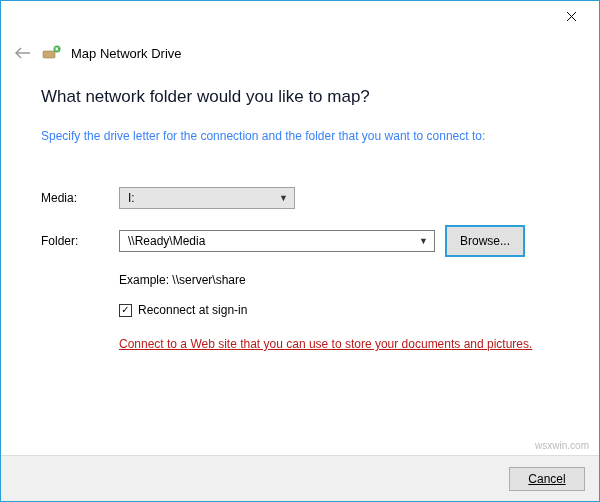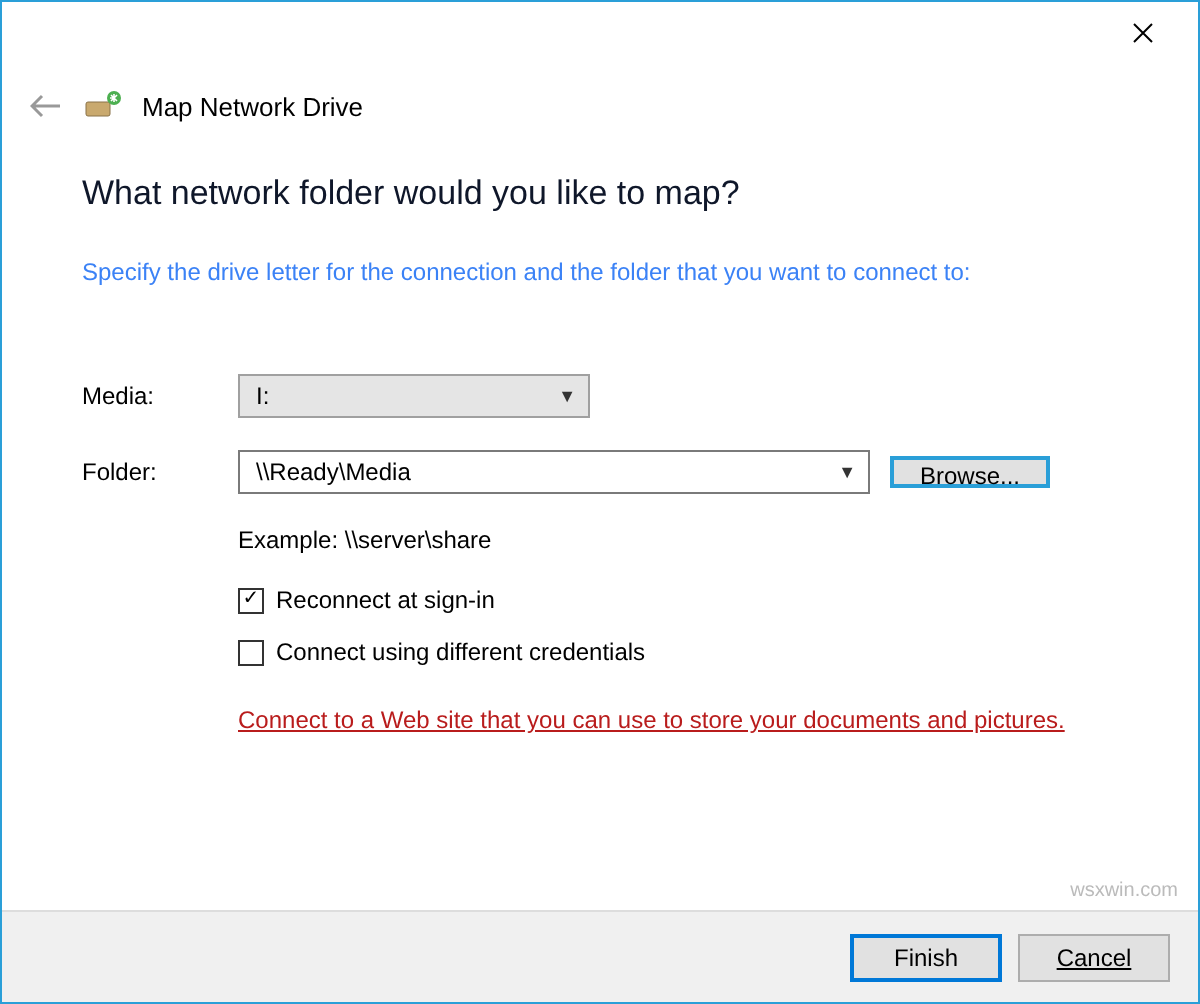--- a/index.html
+++ b/index.html
@@ -12,21 +12,21 @@
     .title-text { font-size: 13px; color: #000; }
     .content { padding: 24px 40px 0 40px; }
     .heading { color: #0f172a; font-size: 17px; font-weight: 400; margin-bottom: 22px; }
     .subhead { font-size: 12px; color: #3b82f6; margin-bottom: 44px; }
     .row { display: flex; align-items: center; margin-bottom: 16px; }
     .label-col { width: 78px; font-size: 12px; }
     .drive-select { width: 176px; height: 22px; border: 1px solid #a0a0a0; background: #e5e5e5; display: flex; align-items: center; justify-content: space-between; padding: 0 6px 0 8px; cursor: pointer; }
     .drive-select .chev { font-size: 9px; color: #333; }
     .folder-combo { width: 316px; height: 22px; border: 1px solid #7a7a7a; display: flex; align-items: center; justify-content: space-between; padding: 0 6px 0 8px; cursor: text; }
     .folder-combo .chev { font-size: 9px; color: #333; }
-    .browse-btn { width: 80px; height: 16px; border: 2px solid #2a9fd8; background: #e1e1e1; margin-left: 10px; font-size: 12px; cursor: pointer; }
+    .browse-btn { width: 80px; height: 32px; border: 2px solid #2a9fd8; background: #e1e1e1; margin-left: 10px; font-size: 12px; cursor: pointer; }
     .indent { margin-left: 78px; }
     .example { font-size: 12px; margin-bottom: 16px; }
     .check-row { display: flex; align-items: center; margin-bottom: 12px; gap: 6px; }
     .chk { width: 13px; height: 13px; border: 1px solid #333; display: flex; align-items: center; justify-content: center; font-size: 10px; line-height: 1; cursor: pointer; }
     .link { color: #b91c1c; text-decoration: underline; font-size: 12px; cursor: pointer; display: inline-block; margin-top: 8px; }
     .footer { position: absolute; bottom: 0; left: 0; right: 0; height: 46px; background: #f0f0f0; border-top: 1px solid #ddd; display: flex; align-items: center; justify-content: flex-end; padding-right: 14px; gap: 8px; }
     .btn { width: 76px; height: 24px; font-size: 12px; cursor: pointer; }
     .btn-finish { border: 2px solid #0078d7; background: #e1e1e1; }
     .btn-cancel { border: 1px solid #adadad; background: #e1e1e1; text-decoration: underline; }
     .watermark { position: absolute; bottom: 50px; right: 10px; font-size: 10px; color: #bbb; }
@@ -81,30 +81,23 @@
 
   <div class="indent example">Example: \\server\share</div>
 
   <div class="indent check-row">
     <div class="chk">
         <span>✓</span>
       </div>
     <span>Reconnect at sign-in</span>
   </div>
 
-  <div class="indent check-row">
-    <div class="chk">
-        <span></span>
-      </div>
-    <span>Connect using different credentials</span>
-  </div>
 
   <div class="indent">
     <span class="link">Connect to a Web site that you can use to store your documents and pictures.</span>
   </div>
 </div>
 
 <div class="watermark">wsxwin.com</div>
 
 <div class="footer">
-  <button class="btn btn-finish">Finish</button>
   <button class="btn btn-cancel">Cancel</button>
 </div>
 
 </body></html>

